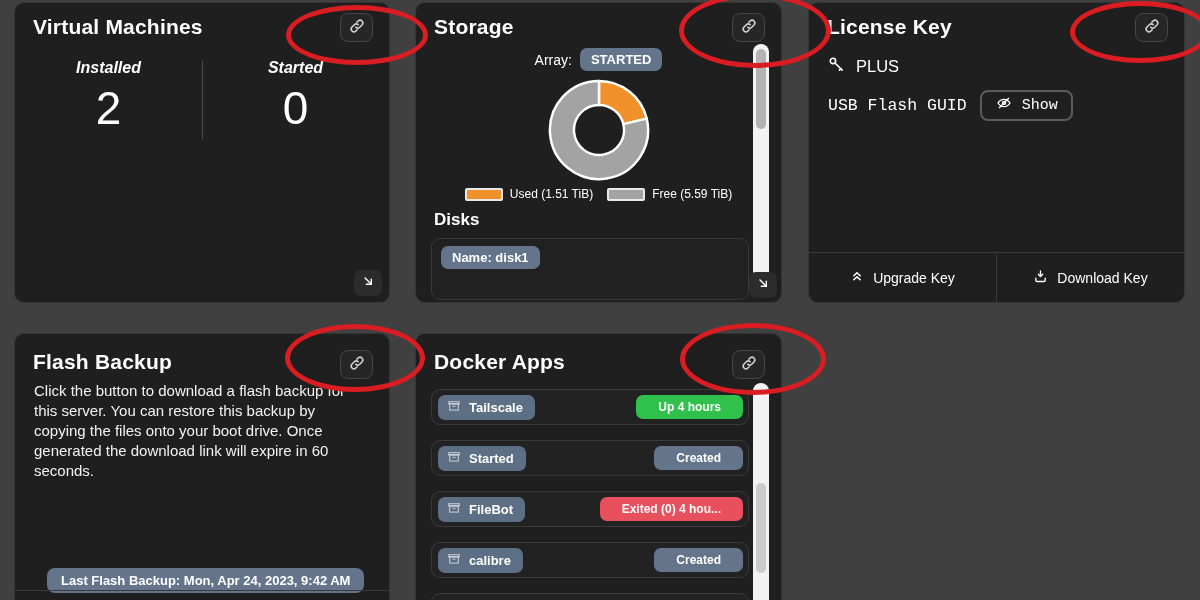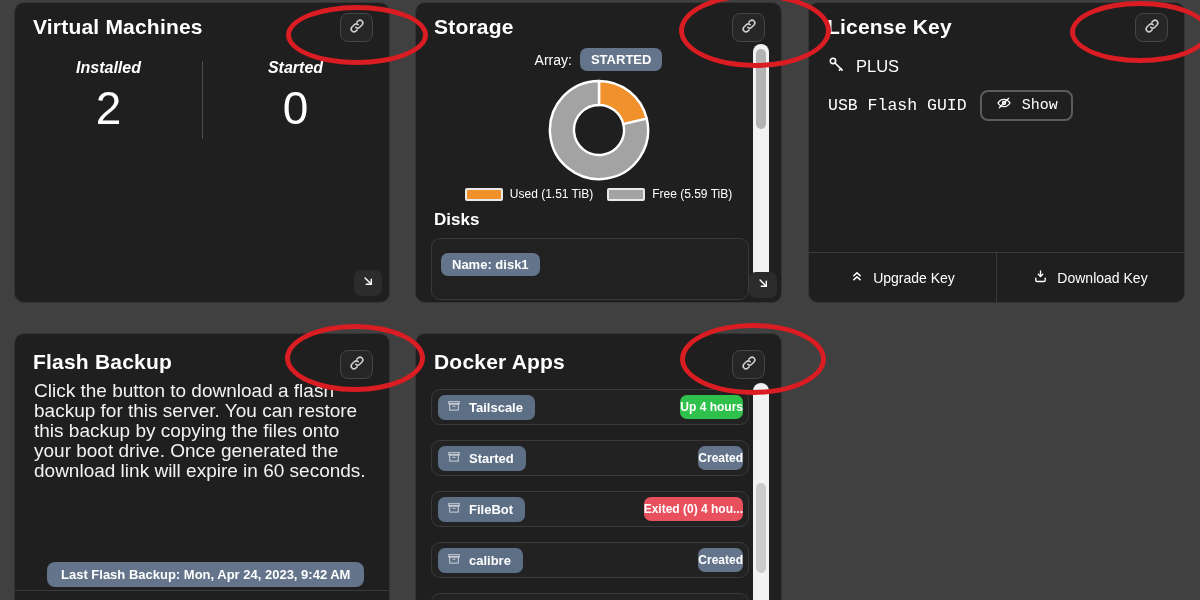--- a/index.html
+++ b/index.html
@@ -53,21 +53,21 @@
   .array-line { text-align:right; margin-top:9px; font-size:14px; display:flex; align-items:center; justify-content:center; gap:8px; }
   .donut-wrap { display:flex; justify-content:center; margin-top:5px; }
   .legend { display:flex; justify-content:center; align-items:center; gap:14px; margin-top:3px; font-size:12px; }
   .legend-item { display:flex; align-items:center; }
   .swatch { width:38px; height:13px; border:2px solid #e9e9e9; border-radius:2px; margin-right:7px; }
   .swatch-used { background:#f0912c; }
   .swatch-free { background:#a3a3a3; }
   .disks-heading { font-size:17px; font-weight:bold; margin:9px 0 0 18px; }
   .disk-row {
     margin:8px 32px 0 15px; height:62px; border:1px solid #3a3a3a;
-    border-radius:9px; background:#212121; padding:14px 9px;
+    border-radius:9px; background:#212121; padding:7px 9px;
   }
 
   .scrollbar {
     position:absolute; width:16px; background:#f2f2f2; border-radius:8px; z-index:4;
   }
   #storage-scrollbar { right:12px; top:41px; height:250px; }
   #storage-scrollbar .scroll-thumb { top:5px; height:80px; background:#b3b3b3; }
   #docker-scrollbar { right:12px; top:49px; height:244px; }
   #docker-scrollbar .scroll-thumb { top:100px; height:90px; background:#cbcbcb; }
   .scroll-thumb { position:absolute; left:3px; width:10px; border-radius:5px; }
@@ -82,41 +82,41 @@
   }
   .license-footer { position:absolute; left:0; right:0; bottom:0; height:50px; border-top:1px solid #3a3a3a; display:flex; }
   .footer-btn {
     flex:1; display:flex; align-items:center; justify-content:center; gap:9px;
     background:transparent; border:none; color:#fff; font-size:14px; font-weight:500;
     font-family:inherit; cursor:pointer;
   }
   .footer-btn + .footer-btn { border-left:1px solid #3a3a3a; }
 
   
-  .flash-desc { margin:7px 18px 10px 19px; width:336px; font-size:19px; line-height:20px; color:#f2f2f2; }
+  .flash-desc { margin:7px 18px 10px 19px; width:336px; font-size:15px; line-height:20px; color:#f2f2f2; }
   .flash-badge {
-    position:absolute; left:32px; top:228px; background:#64748b; border-radius:8px;
+    position:absolute; left:32px; top:234px; background:#64748b; border-radius:8px;
     padding:5px 14px; font-weight:bold; font-size:13px; white-space:nowrap;
   }
   .flash-footer-divider { position:absolute; left:0; right:0; top:256px; border-top:1px solid #3a3a3a; }
 
   
   .docker-list { margin:15px 32px 0 15px; }
   .docker-row {
     height:36px; border:1px solid #3a3a3a; border-radius:9px; background:#222222;
     display:flex; align-items:center; justify-content:space-between;
     padding:0 5px 0 6px; margin-bottom:15px;
   }
   .app-pill {
     display:flex; align-items:center; gap:8px; background:#5d6f85; color:#fff;
     border-radius:7px; padding:4px 12px 4px 9px; font-weight:bold; font-size:13px;
     border:none; font-family:inherit; cursor:pointer;
   }
   .app-pill svg { color:rgba(255,255,255,.55); }
-  .status-badge { border-radius:7px; padding:5px 0; font-weight:bold; font-size:12px; white-space:nowrap; }
+  .status-badge { border-radius:7px; padding:5px 22px; font-weight:bold; font-size:12px; white-space:nowrap; }
   .status-success { background:#2fc14c; }
   .status-neutral { background:#64748b; }
   .status-danger  { background:#e9505e; }
   .docker-row-partial { height:10px; border-bottom:none; border-radius:9px 9px 0 0; margin-bottom:0; }
 
   
   .annotation {
     position:absolute; border:5px solid #d91d22; border-radius:50%;
     background:transparent; z-index:10; pointer-events:none;
   }

